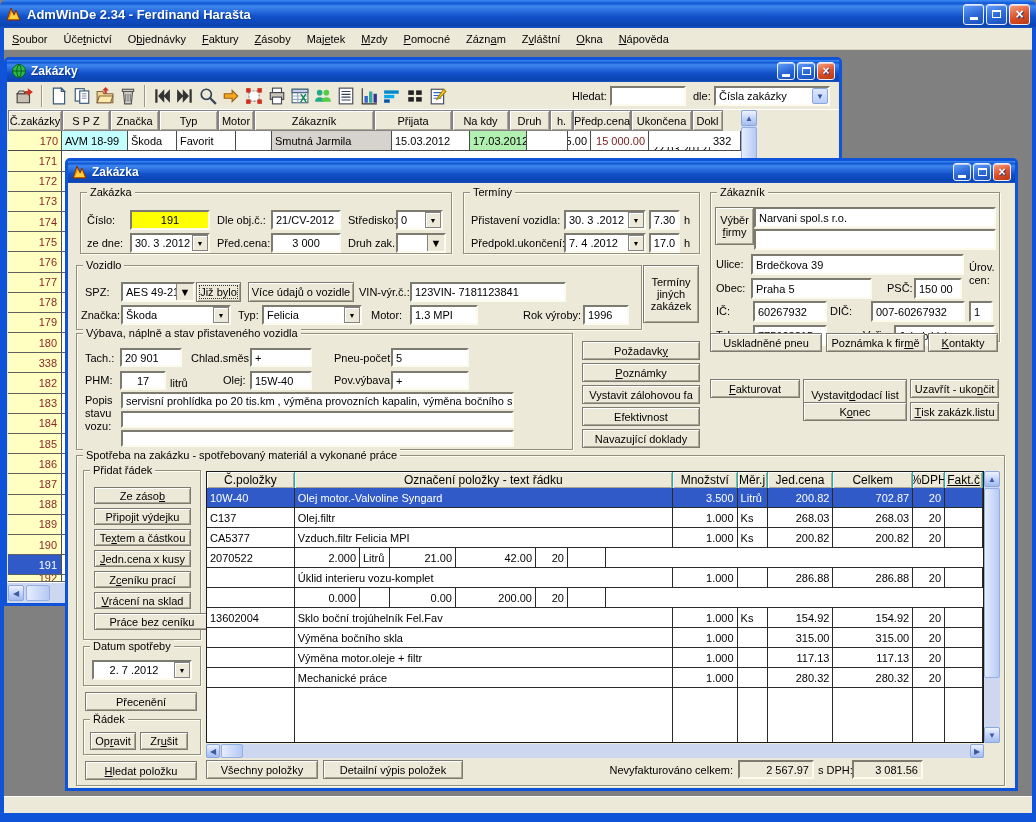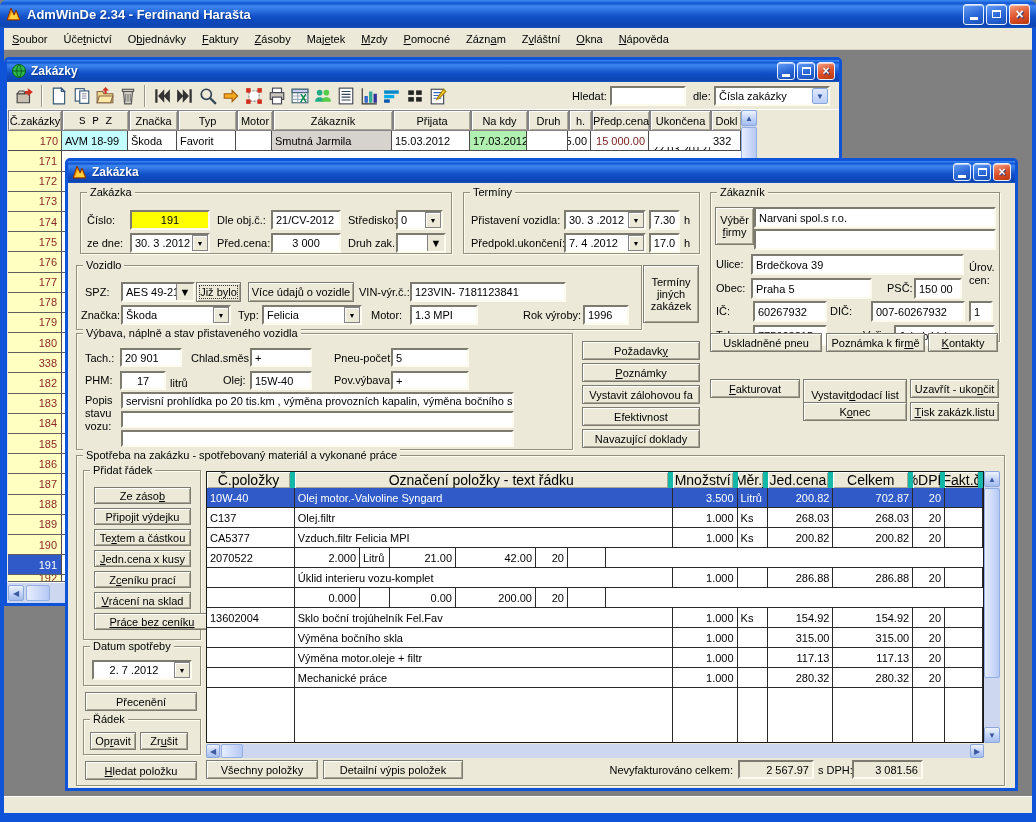--- a/index.html
+++ b/index.html
@@ -56,21 +56,21 @@
 .zhc{background:#ece9d8;border:1px solid #848284;box-shadow:inset 1px 1px 0 #fff,inset -1px -1px 0 #a9a695;display:flex;align-items:center;justify-content:center;overflow:hidden;white-space:nowrap}
 .zrow{position:absolute;left:1px;top:71px;height:20.4px;display:flex;background:#fff}
 .zc{border-right:1px solid #4a4a4a;border-bottom:1px solid #4a4a4a;display:flex;align-items:center;padding:0 3px;overflow:hidden;white-space:nowrap}
 .zbody{position:absolute;left:1px;top:91.4px;width:733px;height:431.6px;background:#fff}
 .onum{width:733px;height:20.2px;border-bottom:1px solid #606060;background:#fff;display:flex}
 .onumc{width:54px;height:100%;background:#ffffc2;color:#8c2626;border-right:1px solid #4a4a4a;display:flex;align-items:center;justify-content:flex-end;padding-right:4px}
 .onum.sel .onumc{background:#2f5ac8;color:#fff}
 
 .itbl{position:absolute;background:#fff;border:1px solid #1a1a1a;overflow:hidden}
 .ihr{display:flex;height:16px}
-.ihc{background:#ece9d8;border-right:5px solid #14b8a6;box-shadow:inset 1px 1px 0 #fff,inset -1px -1px 0 #a9a695;display:flex;align-items:center;justify-content:center;overflow:hidden;white-space:nowrap;font-size:14px}
+.ihc{background:#ece9d8;border-right:1px solid #14b8a6;box-shadow:inset 1px 1px 0 #fff,inset -1px -1px 0 #a9a695;display:flex;align-items:center;justify-content:center;overflow:hidden;white-space:nowrap;font-size:12px}
 .itr{display:flex;height:20px;border-bottom:1px solid #2a2a2a}
 .itc{border-right:1px solid #2a2a2a;display:flex;align-items:center;padding:0 3px;overflow:hidden;white-space:nowrap}
 .itr.sel{background:#2f5ac8;color:#fff}
 .itr.filler{height:54px;border-bottom:none}
 </style>
 </head>
 <body>
 
 <div class="screen">
 
@@ -264,21 +264,21 @@
       <span class="lb" style="left:565px;top:8px">Hledat:</span>
       <div class="fl" style="left:603px;top:4px;width:76px;height:20px"></div>
       <span class="lb" style="left:686px;top:8px">dle:</span>
       <div class="cmb" style="left:707px;top:4px;width:116px;height:20px">
         <span class="cmbv">Čísla zakázky</span>
         <span class="cmba xp">▼</span>
       </div>
     </div>
     <div class="zhead" id="zak-head">
         <div class="zhc" style="width: 54px;">Č.zakázky</div>
-        <div class="zhc" style="width: 67px; font-family: Liberation Mono, monospace;">S P Z</div>
+        <div class="zhc" style="width: 48px;">S P Z</div>
         <div class="zhc" style="width: 49px;">Značka</div>
         <div class="zhc" style="width: 59px;">Typ</div>
         <div class="zhc" style="width: 36px;">Motor</div>
         <div class="zhc" style="width: 120px;">Zákazník</div>
         <div class="zhc" style="width: 78px;">Přijata</div>
         <div class="zhc" style="width: 57px;">Na kdy</div>
         <div class="zhc" style="width: 41px;">Druh</div>
         <div class="zhc" style="width: 23px;">h.</div>
         <div class="zhc" style="width: 58px;">Předp.cena</div>
         <div class="zhc" style="width: 61px;">Ukončena</div>
@@ -532,21 +532,21 @@
       <span class="gl">Spotřeba na zakázku - spotřebovaný materiál a vykonané práce</span>
       <div class="gp" style="left:6px;top:14px;width:118px;height:170px">
         <span class="gl">Přidat řádek</span>
         <div class="stack" id="pridat-stack" style="left:10px;top:16px;width:97px;gap:4px">
             <div class="bt" style="position: relative; height: 17px; width: 97px;">Ze záso<u>b</u></div>
             <div class="bt" style="position: relative; height: 17px; width: 97px;">Připojit výdejku</div>
             <div class="bt" style="position: relative; height: 17px; width: 97px;">Te<u>x</u>tem a částkou</div>
             <div class="bt" style="position: relative; height: 17px; width: 97px;"><u>J</u>edn.cena x kusy</div>
             <div class="bt" style="position: relative; height: 17px; width: 97px; text-align: center;">Z <u>c</u>eníku prací</div>
             <div class="bt" style="position: relative; height: 17px; width: 97px;"><u>V</u>rácení na sklad</div>
-            <div class="bt" style="position: relative; height: 17px; width: 116px; text-decoration: underline;">Práce bez ceníku</div>
+            <div class="bt" style="position: relative; height: 17px; width: 116px;">Práce bez ceníku</div>
           </div>
       </div>
       <div class="gp" style="left:6px;top:190px;width:118px;height:40px">
         <span class="gl">Datum spotřeby</span>
         <div class="cmb" style="left:8px;top:13px;width:100px;height:20px">
           <span class="cmbv ctr" style="justify-content:center">2. 7 .2012</span>
           <span class="cmba">▼</span>
         </div>
       </div>
       <div class="bt" style="left:8px;top:236px;width:112px;height:19px">Přecenění</div>

